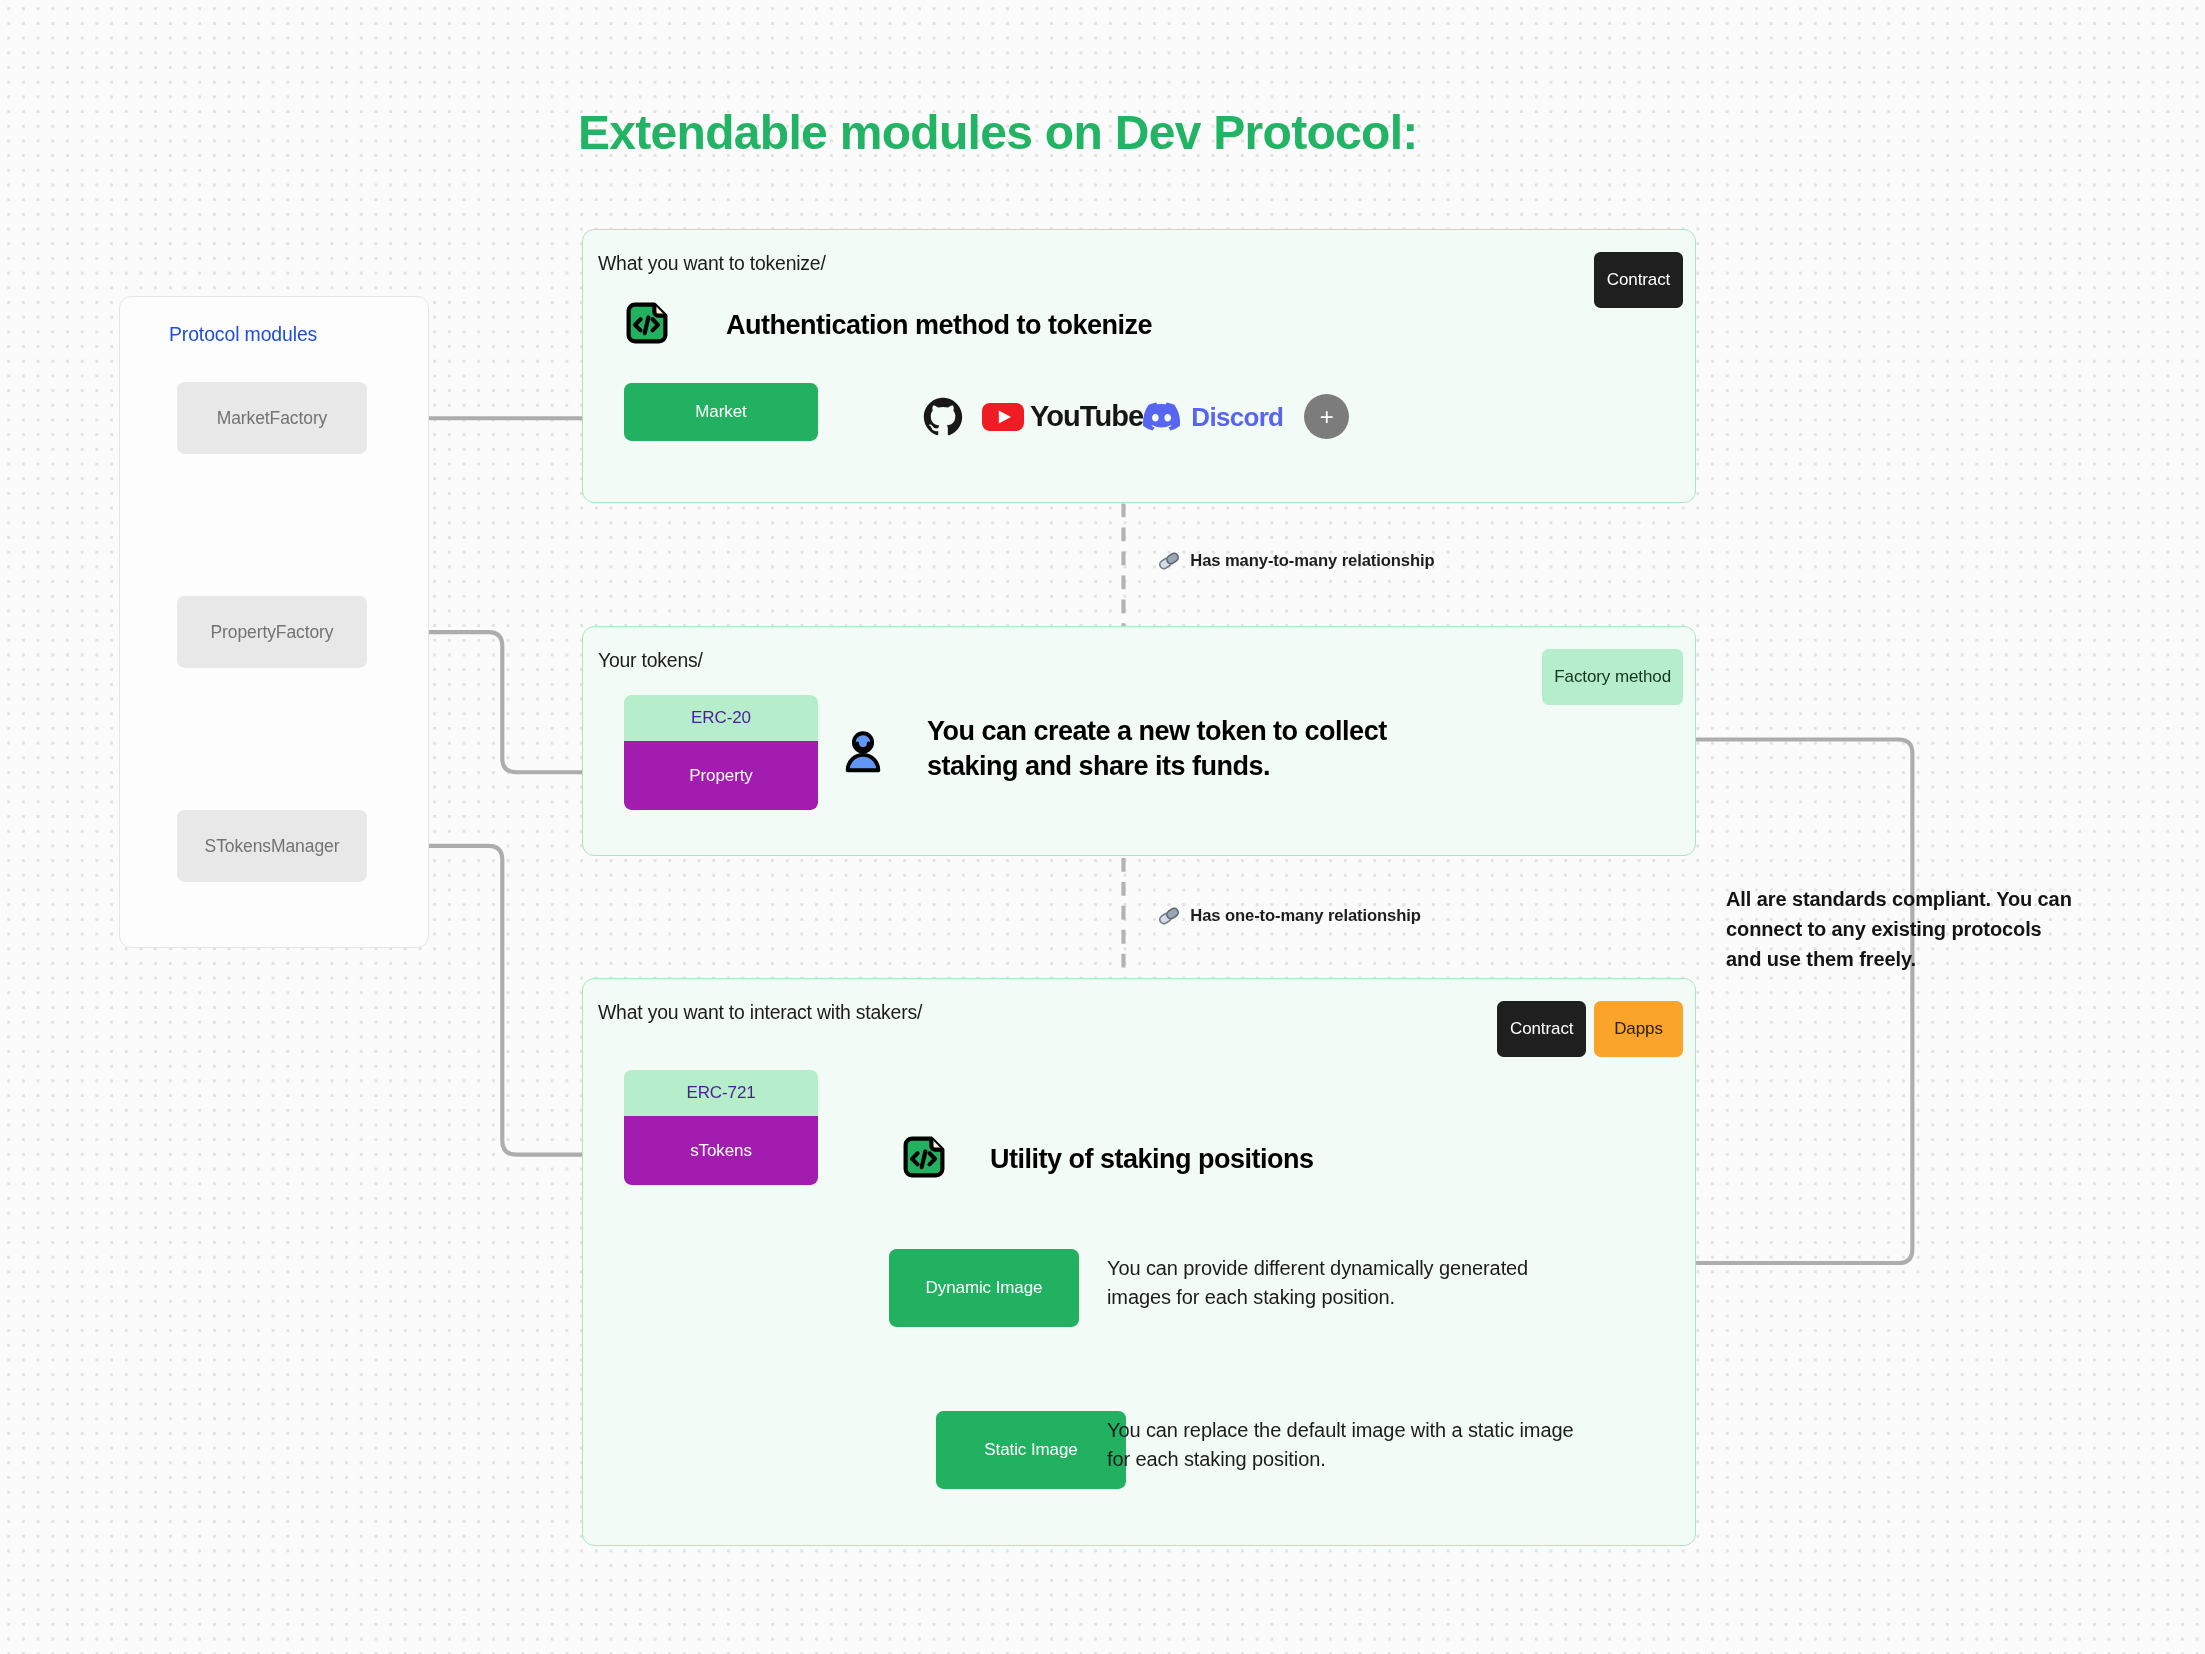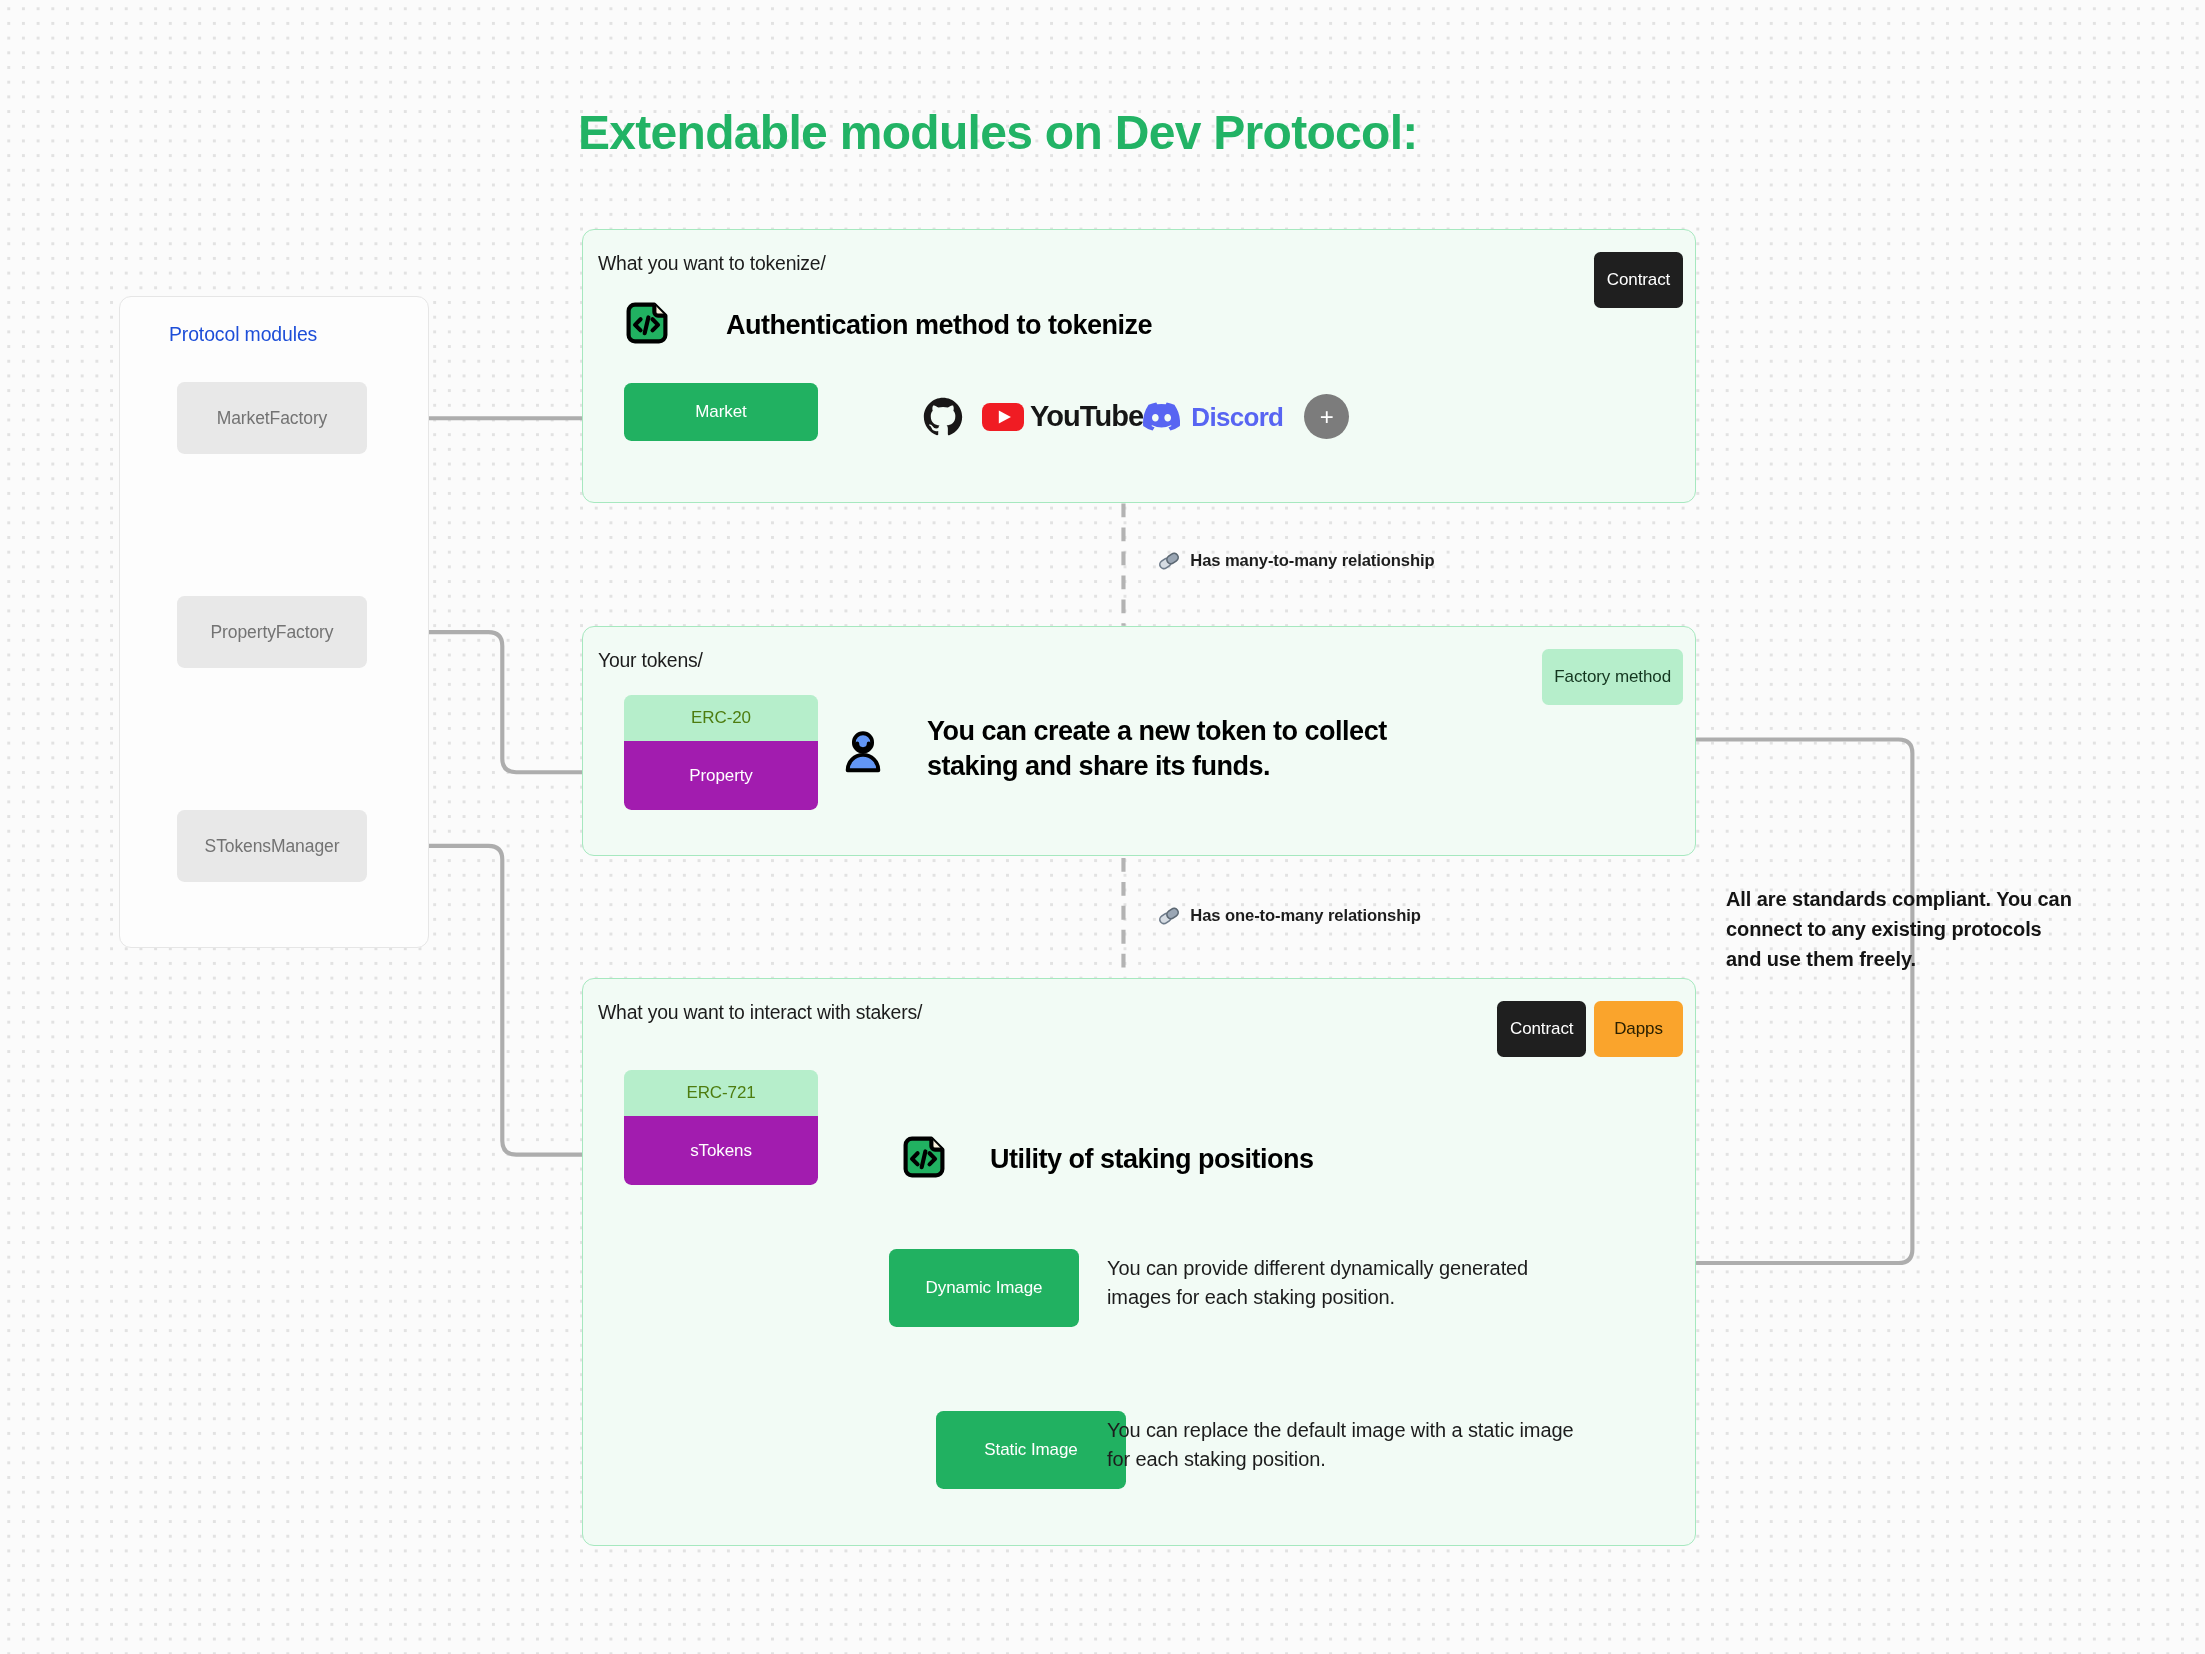--- a/index.html
+++ b/index.html
@@ -147,21 +147,21 @@
   .token-stack { position: absolute; width: 194px; }
   .token-stack .cap {
     width: 194px;
     height: 46px;
     background: #b6eecb;
     border-radius: 7.4px 7.4px 0 0;
     display: flex;
     align-items: center;
     justify-content: center;
     font-size: 17px;
-    color: #4d7c0f;
+    color: #4c1d95;
     letter-spacing: -0.1px;
   }
   .token-stack .body {
     width: 194px;
     height: 69px;
     background: #a21caf;
     border-radius: 0 0 7.4px 7.4px;
     display: flex;
     align-items: center;
     justify-content: center;

